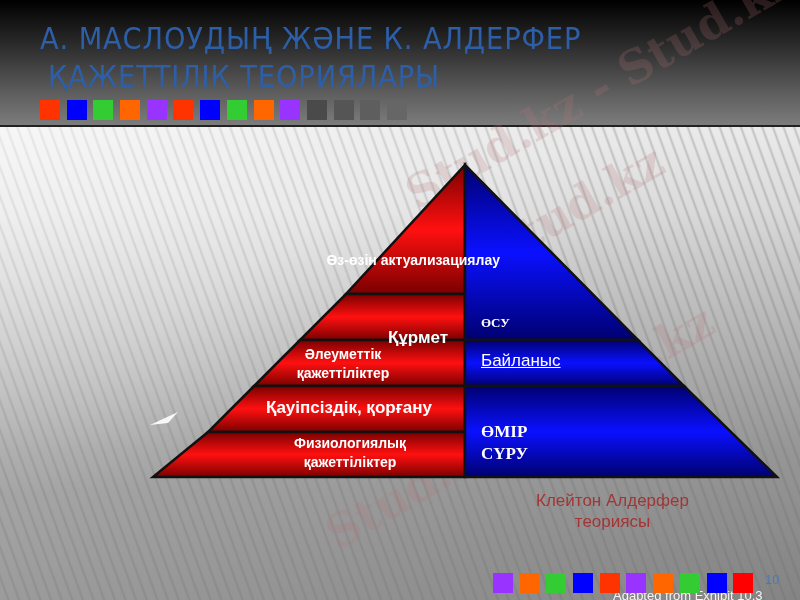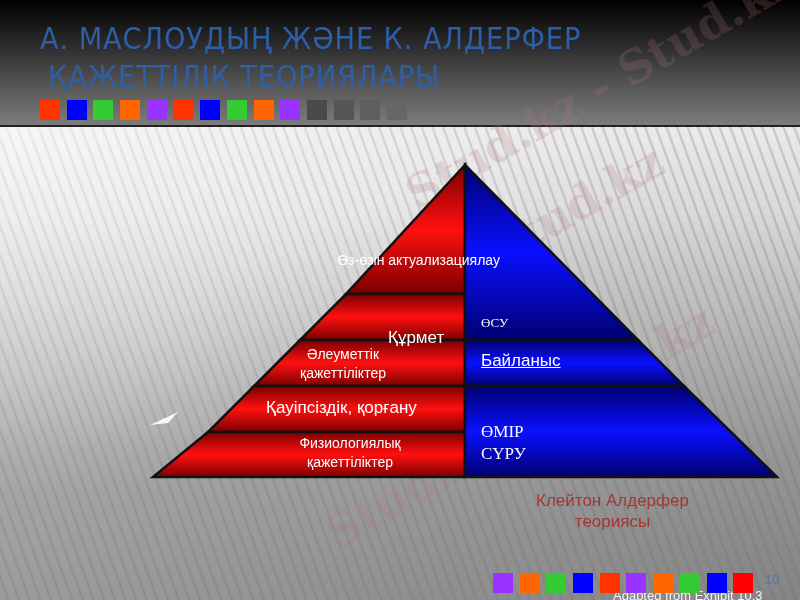--- a/index.html
+++ b/index.html
@@ -22,21 +22,21 @@
     font-family: "DejaVu Sans", sans-serif; white-space: nowrap; transform: scaleX(0.88); transform-origin: left center; }
   #title1 { top: 20px; }
   #title2 { top: 58px; left: 48px; }
   .sq-row { position: absolute; display: flex; gap: 6.7px; }
   .sq { width: 20px; height: 20px; }
   #top-squares { left: 40px; top: 100px; }
   #bottom-squares { left: 493px; top: 573px; }
   .watermark { position:absolute; color: rgba(180,120,120,0.22); font-family: "DejaVu Serif", serif;
     font-weight: bold; font-size: 46px; transform: rotate(-30deg); white-space: nowrap; pointer-events:none; }
   svg#pyramid { position: absolute; left: 0; top: 0; }
-  .lbl { position: absolute; white-space: nowrap; font-weight: normal; color: #fff; }
+  .lbl { position: absolute; white-space: nowrap; font-weight: bold; color: #fff; }
   .red-txt { color: #a33535; font-weight: bold; font-size: 17px; line-height: 20px; position:absolute; }
   .side-caption { color: #a33535; font-size: 17px; line-height: 21px; text-align: center; position: absolute; }
   #adapted { position: absolute; left: 613px; top: 549px; color: #f4f4f4; font-size: 13px; margin-top: 39px; }
   #page-num { position: absolute; left: 765px; top: 572px; color: #4f78b0; font-size: 13px; }
 </style>
 </head>
 <body>
 
 <div id="slide">
   <div id="shade"></div>

